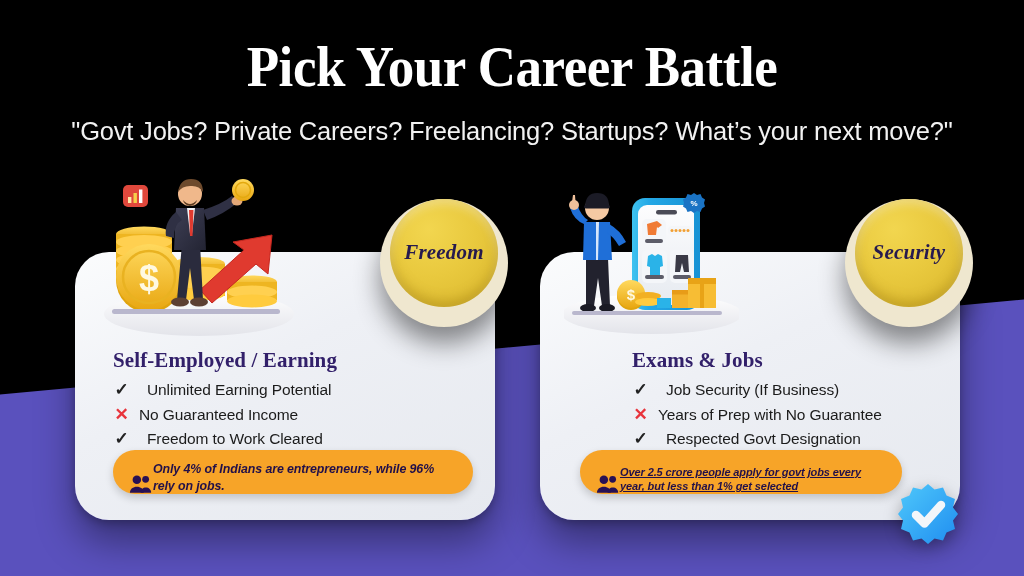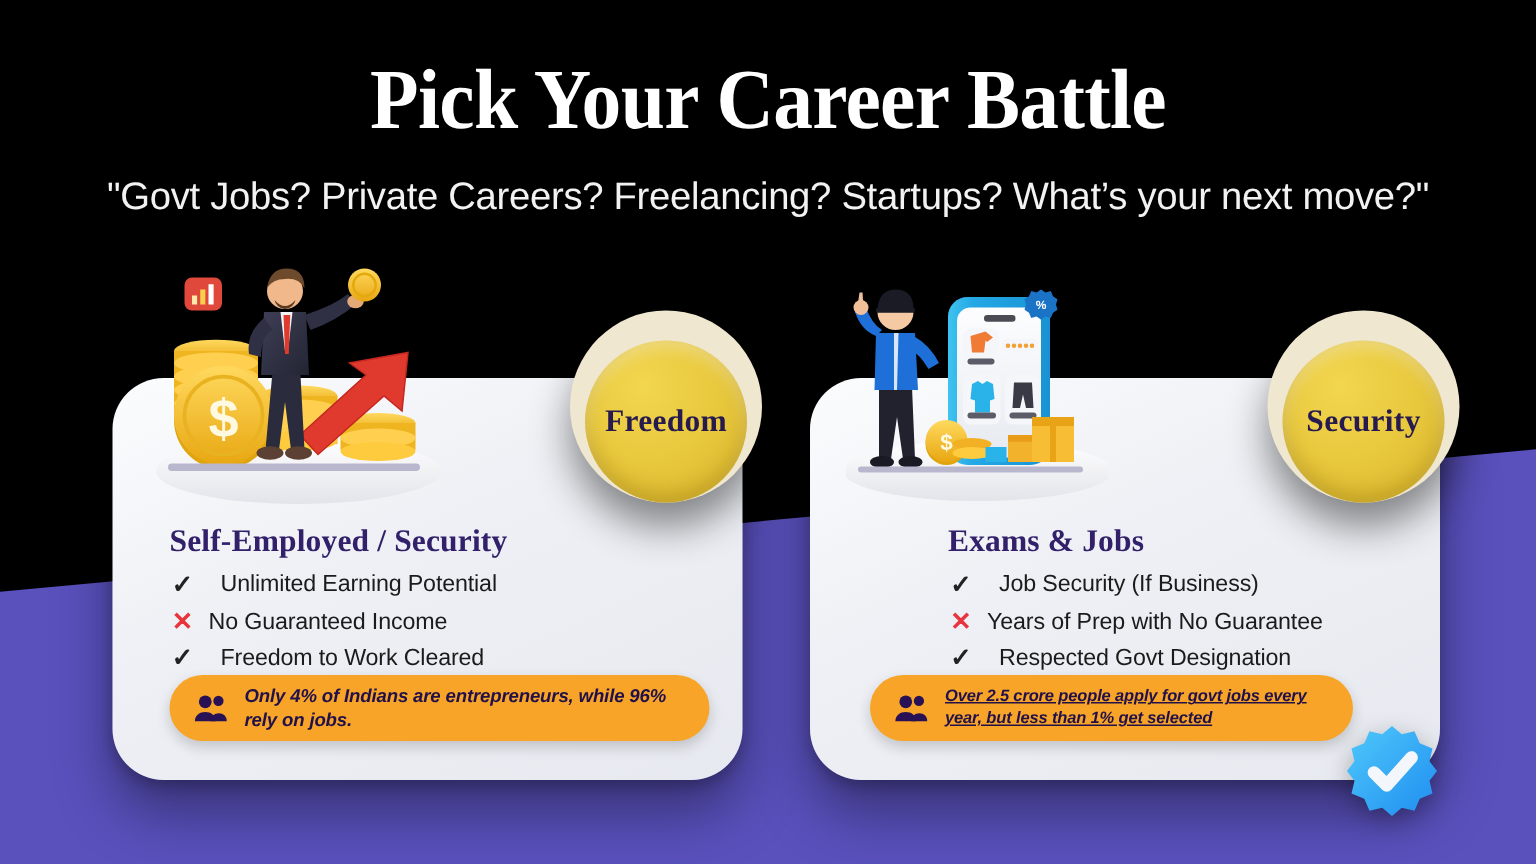--- a/index.html
+++ b/index.html
@@ -46,25 +46,25 @@
     border-radius:34px;
     background:linear-gradient(155deg,#fbfcfd 0%,#eef0f5 42%,#e6e9ef 100%);
     box-shadow:0 22px 38px rgba(0,0,0,.38), 0 3px 10px rgba(0,0,0,.25);
     z-index:2;
   }
   .card-left{ left:75px; }
   .card-right{ left:540px; }
 
   
   .badge{
-    position:absolute; top:207px; width:128px; height:128px; border-radius:50%;
+    position:absolute; top:199px; width:128px; height:128px; border-radius:50%;
     background:#efe7cf;
     box-shadow:0 16px 26px rgba(0,0,0,.45);
     z-index:5;
-    display:flex; align-items:flex-end; justify-content:center;
+    display:flex; align-items:flex-start; justify-content:center;font-style:italic;
   }
   .badge .inner{
     width:108px; height:108px; border-radius:50%;
     background:radial-gradient(circle at 36% 28%, #f2d64f 0%, #e9c93e 45%, #d9b62c 100%);
     box-shadow:inset 0 -6px 12px rgba(140,105,0,.35), inset 0 5px 10px rgba(255,255,255,.35);
     display:flex; align-items:center; justify-content:center;
   }
   .badge .btxt{
     font-family:"Liberation Serif", serif;
     font-weight:700; font-size:21px; color:#261a4e; letter-spacing:.2px;
@@ -89,21 +89,21 @@
   }
   .mark{ width:17px; flex:0 0 17px; text-align:center; font-size:17px; line-height:1.45; }
   .mark.ok{ color:#222; font-weight:700; }
   .mark.no{ color:#e8343c; font-weight:700; }
   .bullets li.indent .btext{ padding-left:8px; }
 
   
   .stat{
     position:absolute; left:38px; top:198px; height:44px;
     background:#f7a428; border-radius:22px;
-    display:flex; align-items:center; gap:10px;
+    display:flex; align-items:flex-end; 
     padding:0 20px 0 16px;
     box-shadow:0 4px 9px rgba(0,0,0,.18);
   }
   .card-left .stat{ width:360px; }
   .card-right .stat{ left:40px; width:322px; }
   .stat .people-icon{ flex:0 0 24px; width:24px; height:20px; }
   .stat-text{
     font-family:"Liberation Sans", sans-serif;
     font-weight:700; font-style:italic;
     font-size:12.4px; line-height:1.32; color:#221049;
@@ -129,21 +129,21 @@
 
   <div class="purple-band"></div>
 
   <div class="header">
     <div class="title">Pick Your Career Battle</div>
     <div class="subtitle">"Govt Jobs? Private Careers? Freelancing? Startups? What’s your next move?"</div>
   </div>
 
   <div class="card card-left">
     <div class="card-body">
-      <div class="heading">Self-Employed / Security</div>
+      <div class="heading">Self-Employed / Earning</div>
       <ul class="bullets">
         <li class="indent">
           <span class="mark ok">✓</span>
           <span class="btext">Unlimited Earning Potential</span>
         </li>
         <li>
           <span class="mark no">✕</span>
           <span class="btext">No Guaranteed Income</span>
         </li>
         <li class="indent">

